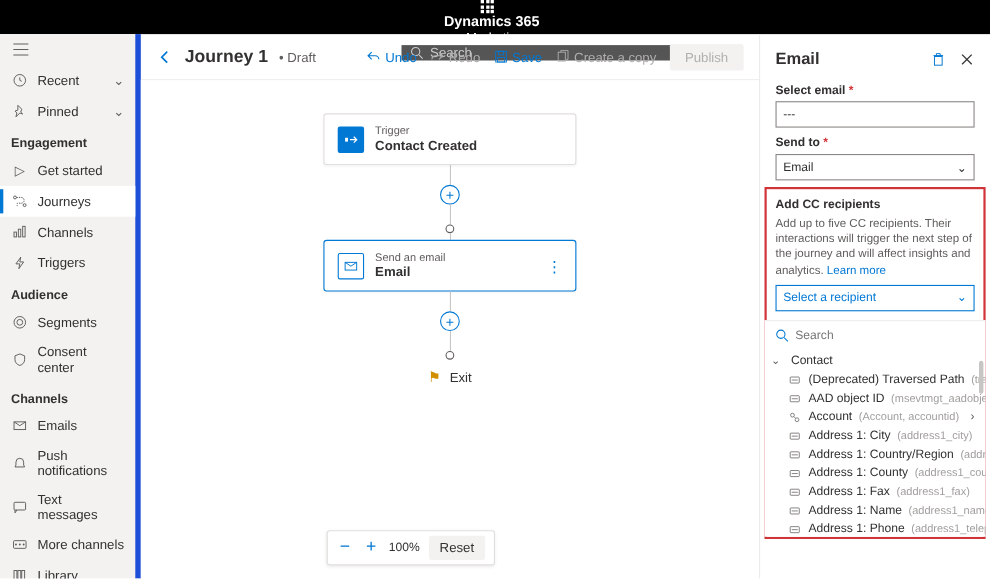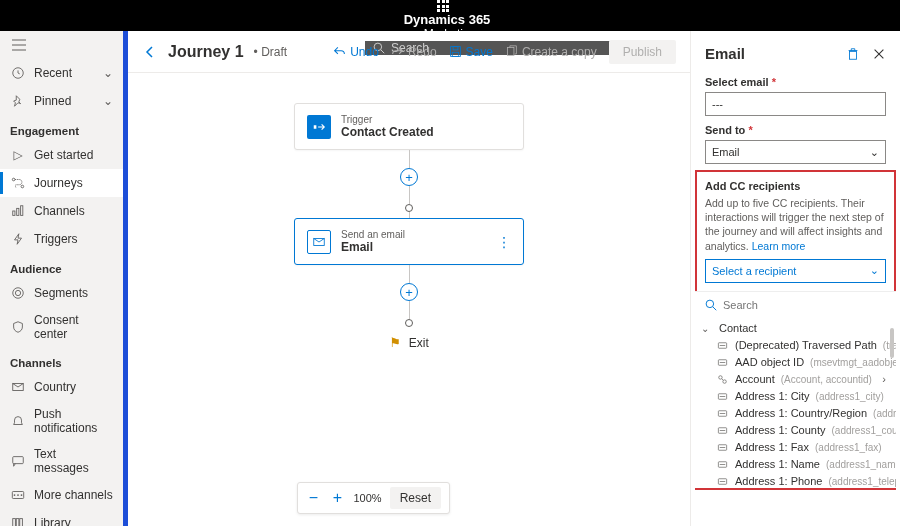--- a/index.html
+++ b/index.html
@@ -234,21 +234,21 @@
       </div>
 
     <div class="nav-item header">Channels</div>
     <div class="nav-item">
         <span class="ico">
           <svg width="14" height="14" viewBox="0 0 16 16">
             <rect x="2" y="4" width="12" height="8" stroke="#605e5c" fill="none"></rect>
             <path d="M2 4l6 4 6-4" stroke="#605e5c" fill="none"></path>
           </svg>
         </span>
-        <span>Country</span>
+        <span>Emails</span>
       </div>
     <div class="nav-item">
         <span class="ico">
           <svg width="14" height="14" viewBox="0 0 16 16">
             <path d="M4 10V7a4 4 0 018 0v3l1 2H3z" stroke="#605e5c" fill="none"></path>
           </svg>
         </span>
         <span>Push notifications</span>
       </div>
     <div class="nav-item">

